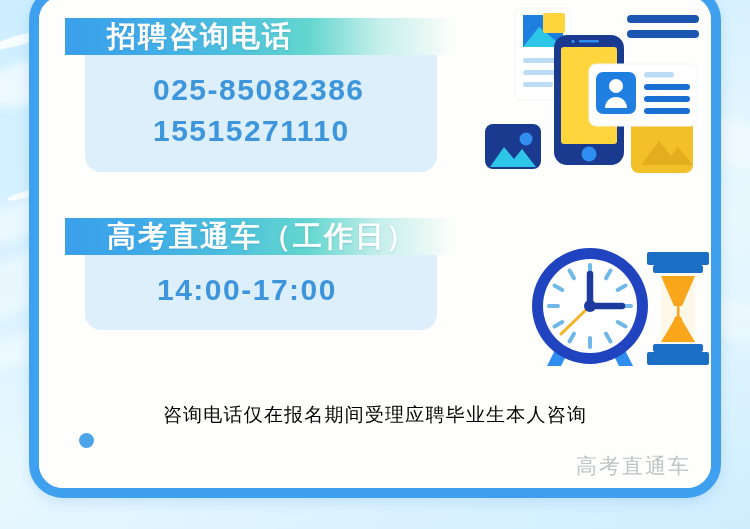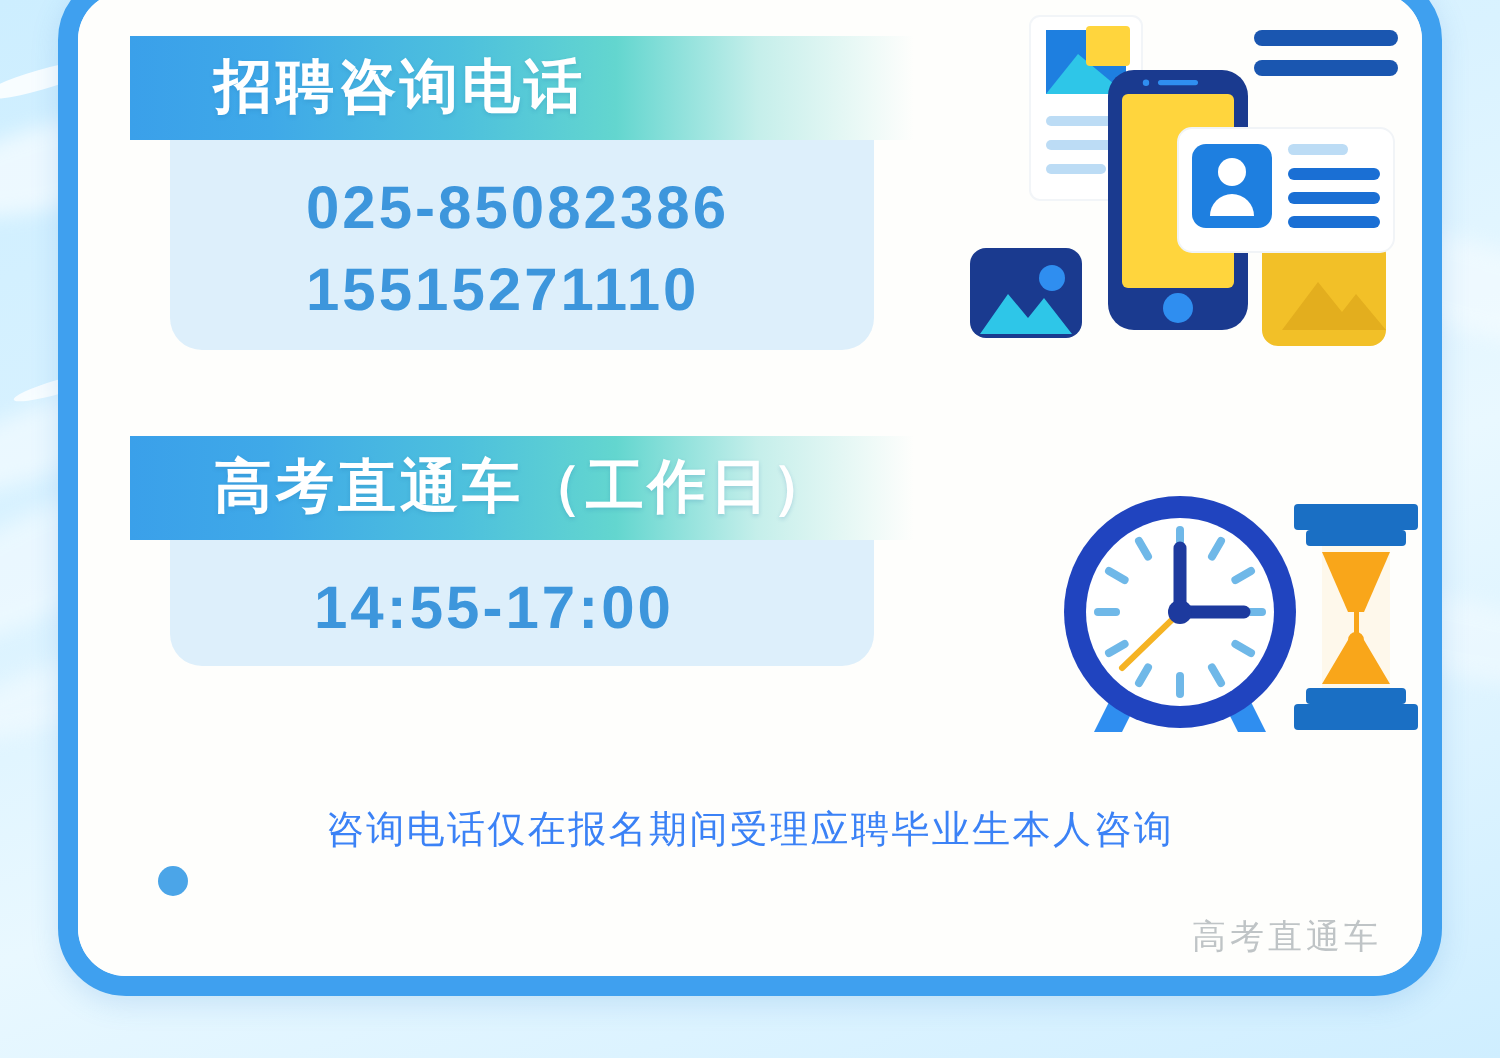--- a/index.html
+++ b/index.html
@@ -71,21 +71,21 @@
     background: #4ba5e8;
   }
 
   
   .section { position: absolute; }
   #section-phone { left: 0px;  top: 22px;  width: 420px; }
   #section-time  { left: 0px;  top: 222px; width: 420px; }
 
   .section-head {
     position: relative;
-    height: 52px;
+    height: 37px;
     width: 392px;
     margin-left: 26px;
     background: linear-gradient(90deg,
         #3aa0ea 0%, #3fa9e8 18%, #4dc0dd 42%,
         #63d6cf 62%, rgba(150,226,220,.55) 80%, rgba(255,255,255,0) 100%);
     display: flex;
     align-items: center;
   }
   .section-head .title {
     color: #ffffff;
@@ -96,52 +96,52 @@
     text-shadow: 0 1px 2px rgba(30,110,170,.22);
     white-space: nowrap;
   }
 
   .section-body {
     position: relative;
     margin-left: 46px;
     width: 352px;
     background: #ddeffb;
     border-radius: 0 0 16px 16px;
-    padding: 14px 0 8px 0;
+    padding: 14px 0 20px 0;
   }
   .section-body .line {
     color: #3d96dc;
     font-size: 30px;
     font-weight: bold;
     letter-spacing: 1.5px;
     margin-left: 68px;
     line-height: 1.38;
     white-space: nowrap;
   }
   #section-time .section-body .line { margin-left: 72px; }
 
   
   #footnote {
     position: absolute;
     left: 0; right: 0;
     top: 406px;
     text-align: center;
-    color: #3b82f6;
+    color: #000000;
     font-size: 19px;
     letter-spacing: 1.2px;
     white-space: nowrap;
   }
 
   
   #watermark {
     position: absolute;
     right: 20px;
     bottom: 8px;
     color: #bfc4c6;
-    font-size: 17px;
+    font-size: 21px;
     letter-spacing: 2px;
     white-space: nowrap;
   }
 
   
   .illus { position: absolute; }
   #illus-office { left: 440px; top: 6px;  width: 250px; height: 190px; }
   #illus-clock  { left: 480px; top: 238px; width: 200px; height: 150px; }
 
   .illus svg { display: block; width: 100%; height: 100%; }
@@ -171,21 +171,21 @@
           <div class="line">025-85082386</div>
           <div class="line">15515271110</div>
         </div>
       </div>
 
       <div class="section" id="section-time">
         <div class="section-head">
           <span class="title">高考直通车（工作日）</span>
         </div>
         <div class="section-body">
-          <div class="line">14:55-17:00</div>
+          <div class="line">14:00-17:00</div>
         </div>
       </div>
 
       <div class="illus" id="illus-office">
         <svg viewBox="0 0 250 190" xmlns="http://www.w3.org/2000/svg">
 
           <rect x="148" y="13" width="72" height="8" rx="4" fill="#1a56b0"></rect>
           <rect x="148" y="28" width="72" height="8" rx="4" fill="#1a56b0"></rect>
 
           <g>

